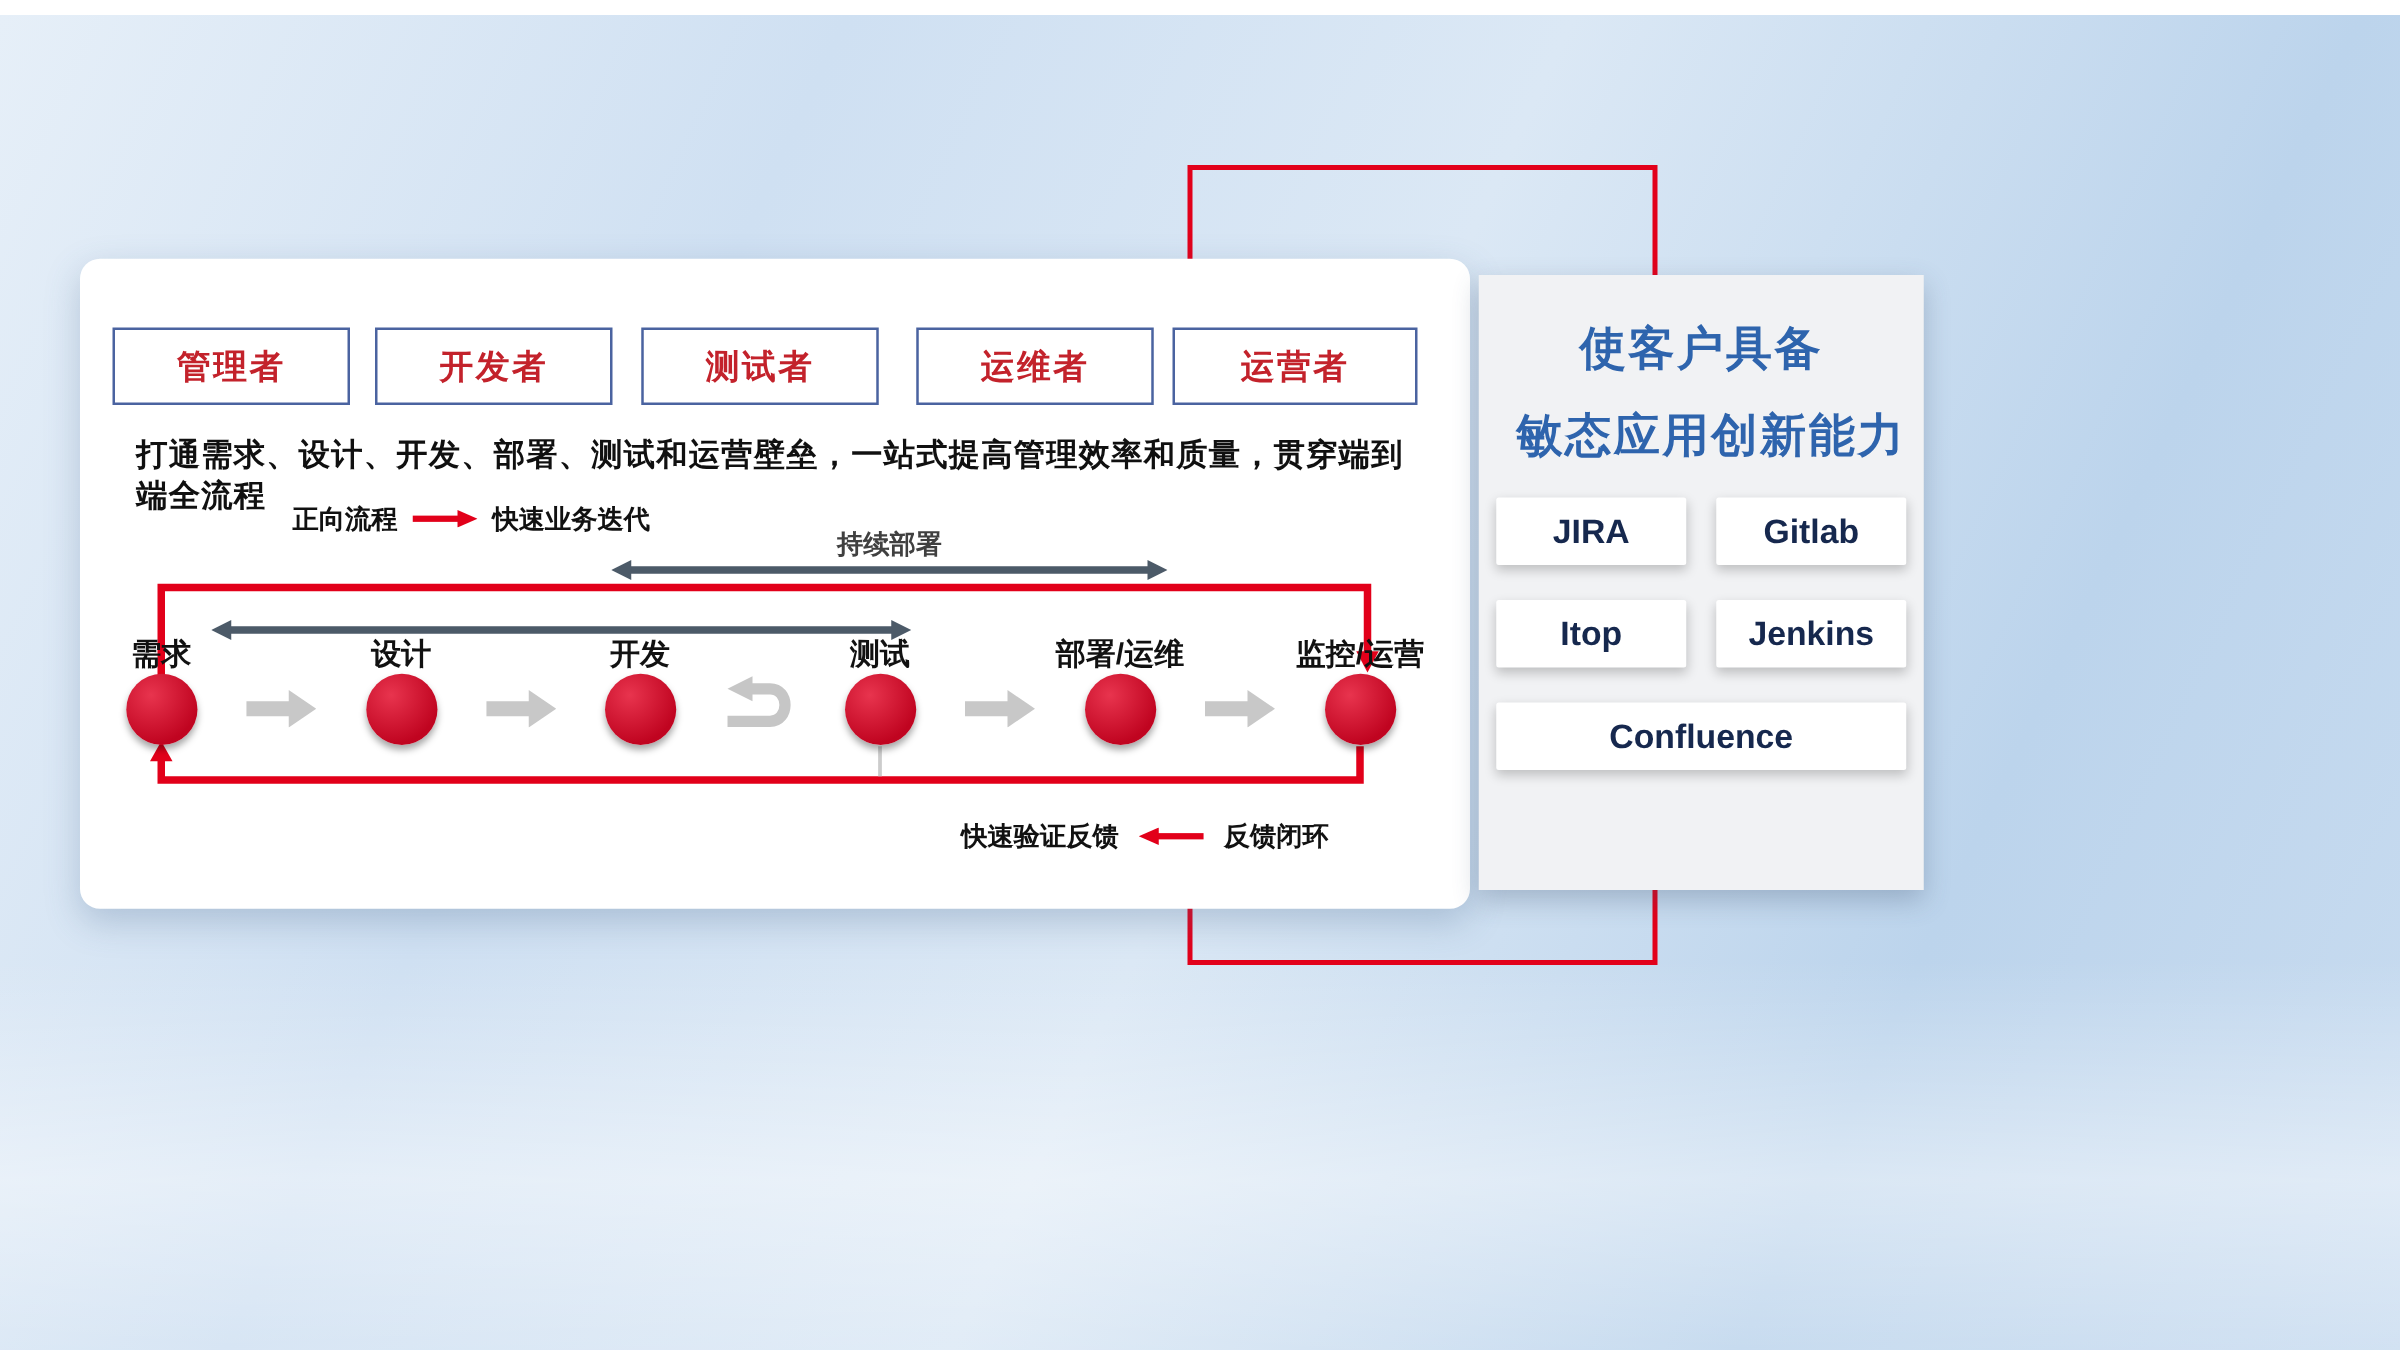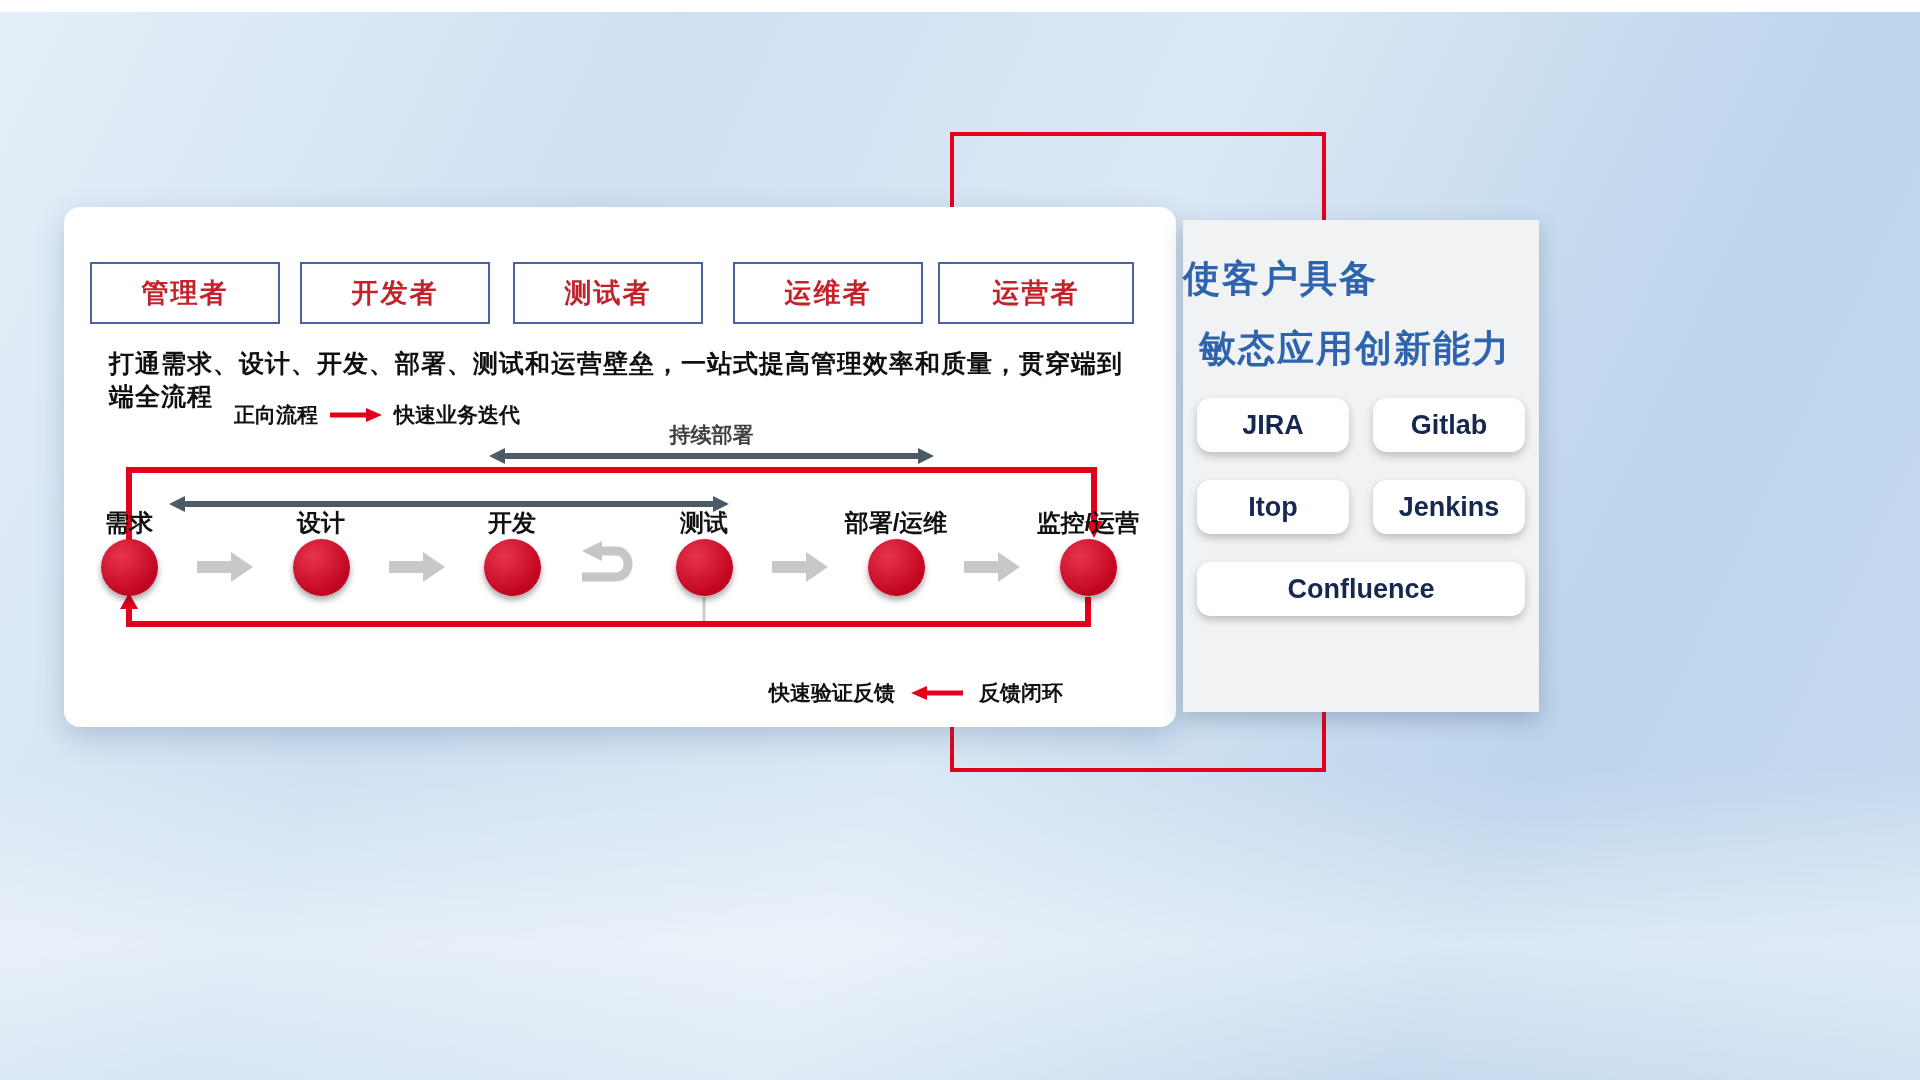--- a/index.html
+++ b/index.html
@@ -41,21 +41,21 @@
   .role-5 { left:874px; width:196px; }
 
   .headline {
     position:absolute; left:45px; top:140px; width:1030px;
     font-size:25px; font-weight:bold; color:#101010; letter-spacing:1px;
   }
 
   .legend-row { position:absolute; display:flex; align-items:center; gap:12px;
     font-size:21px; font-weight:bold; color:#111; }
   .legend-forward { left:170px; top:194px; }
-  .legend-feedback { left:705px; top:472px; gap:16px; }
+  .legend-feedback { left:705px; top:448px; gap:16px; }
 
   .span-label { position:absolute; text-align:center; font-size:21px; font-weight:bold; color:#404040; }
   .deploy-label { left:425px; top:214px; width:445px; }
   .agile-label  { left:105px; top:262px; width:560px; }
   .span-arrow { position:absolute; }
   .deploy-arrow { left:425px; top:240px; }
   .agile-arrow  { left:105px; top:288px; }
 
   .loop-svg { position:absolute; left:0; top:0; width:1112px; height:520px; pointer-events:none; }
 
@@ -69,32 +69,32 @@
     box-shadow:0 4px 6px rgba(0,0,0,0.35);
   }
   .flow-arrow { position:absolute; top:345px; }
   .iterate-icon { position:absolute; left:512px; top:330px; }
 
   .right-panel {
     position:absolute; left:1183px; top:208px; width:356px; height:492px;
     background:#f1f2f4; box-shadow:0 8px 20px rgba(60,80,110,0.30);
   }
   .panel-title {
-    position:absolute; left:0; width:356px; text-align:left;
+    position:absolute; left:0; width:356px; text-align:center;
     color:#2e64ad; font-weight:bold; font-size:37px; letter-spacing:2px;
   }
   .panel-title-1 { top:34px; }
   .panel-title-2 { top:104px;padding-left:16px; }
 
   .tools-grid {
     position:absolute; left:14px; top:178px; width:328px;
     display:grid; grid-template-columns:1fr 1fr; column-gap:24px; row-gap:28px;
   }
   .tool-chip {
-    height:54px; background:#ffffff; border-radius:14px;
+    height:54px; background:#ffffff; border-radius:2px;
     box-shadow:0 4px 9px rgba(0,0,0,0.22);
     display:flex; align-items:center; justify-content:center;
     font-size:27px; font-weight:bold; color:#16284e;
   }
   .tool-wide { grid-column:1 / 3; }
 </style>
 </head>
 <body>
 
 <div class="canvas">

